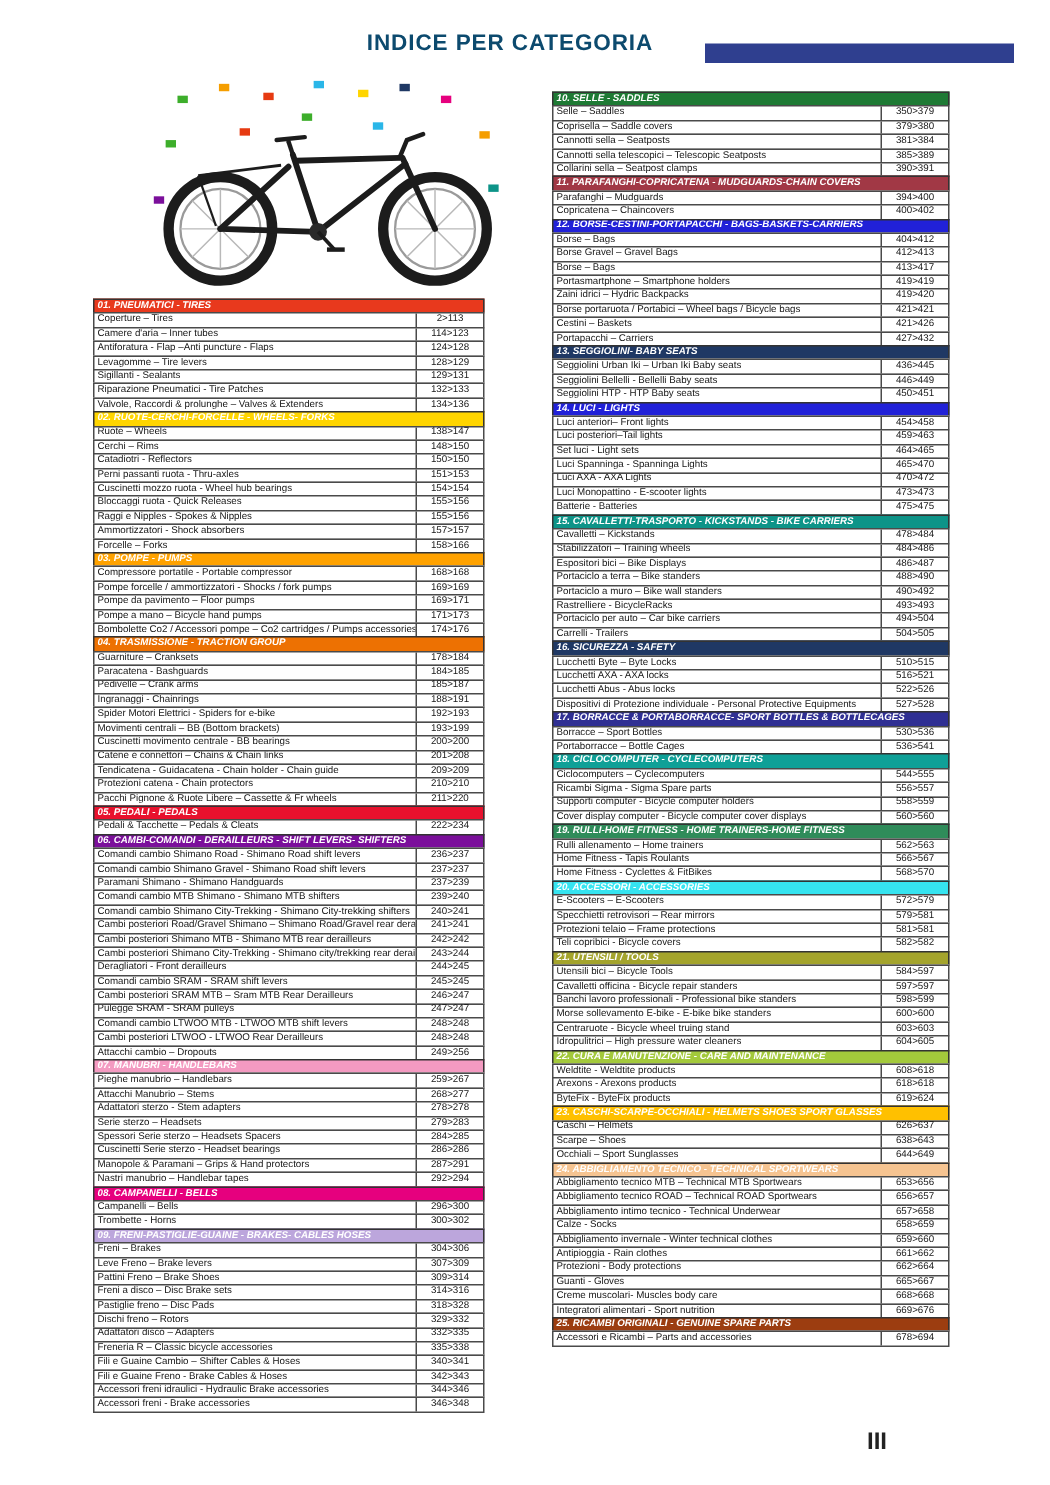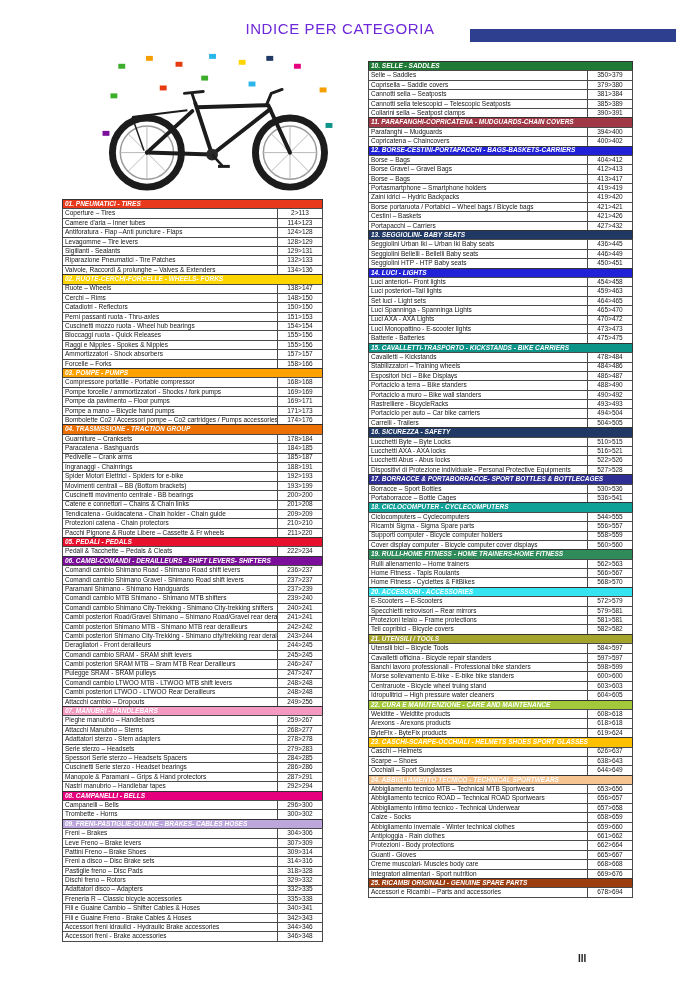--- a/index.html
+++ b/index.html
@@ -1,35 +1,35 @@
 <!DOCTYPE html>
 <html><head>
 <meta charset="utf-8">
 <style>
   html,body{margin:0;padding:0;}
   body{width:700px;height:990px;background:#ffffff;position:relative;
        font-family:"Liberation Sans",sans-serif;overflow:hidden;}
   .page-title{position:absolute;left:230px;top:20px;width:220px;margin:0;
-       font-size:15px;font-weight:400;letter-spacing:.6px;color:#6d28d9;
+       font-size:15px;font-weight:700;letter-spacing:.6px;color:#0c4a6e;
        text-align:center;white-space:nowrap;}
   .title-bar{position:absolute;left:470px;top:29px;width:206px;height:13px;}
   .bike{position:absolute;left:92px;top:48px;}
   .col{position:absolute;font-size:6.5px;line-height:1;}
   .col-left{left:62px;top:200px;width:261px;}
   .col-right{left:368px;top:62px;width:265px;}
   .sec-header{height:10.4px;margin-top:-1px;box-sizing:border-box;
        border:1px solid #333;display:flex;align-items:center;padding-left:2px;
        color:#fff;font-weight:bold;font-style:italic;white-space:nowrap;overflow:hidden;}
   .row{height:10.4px;margin-top:-1px;box-sizing:border-box;border:1px solid #4a4a4a;
        display:flex;background:#fff;}
   .row .label{flex:1;display:flex;align-items:center;padding-left:2px;
        color:#161616;white-space:nowrap;overflow:hidden;}
   .row .pages{width:44px;border-left:1px solid #4a4a4a;display:flex;
        align-items:center;justify-content:center;color:#161616;}
-  .page-number{position:absolute;left:578px;top:953px;font-size:10px;
+  .page-number{position:absolute;left:578px;top:953px;font-size:16px;
        font-weight:bold;color:#222;}
 </style>
 </head>
 <body>
 
 <div>
 
   <h1 class="page-title">INDICE PER CATEGORIA</h1>
   <div class="title-bar" style="background: rgb(47, 63, 143);"></div>
 

